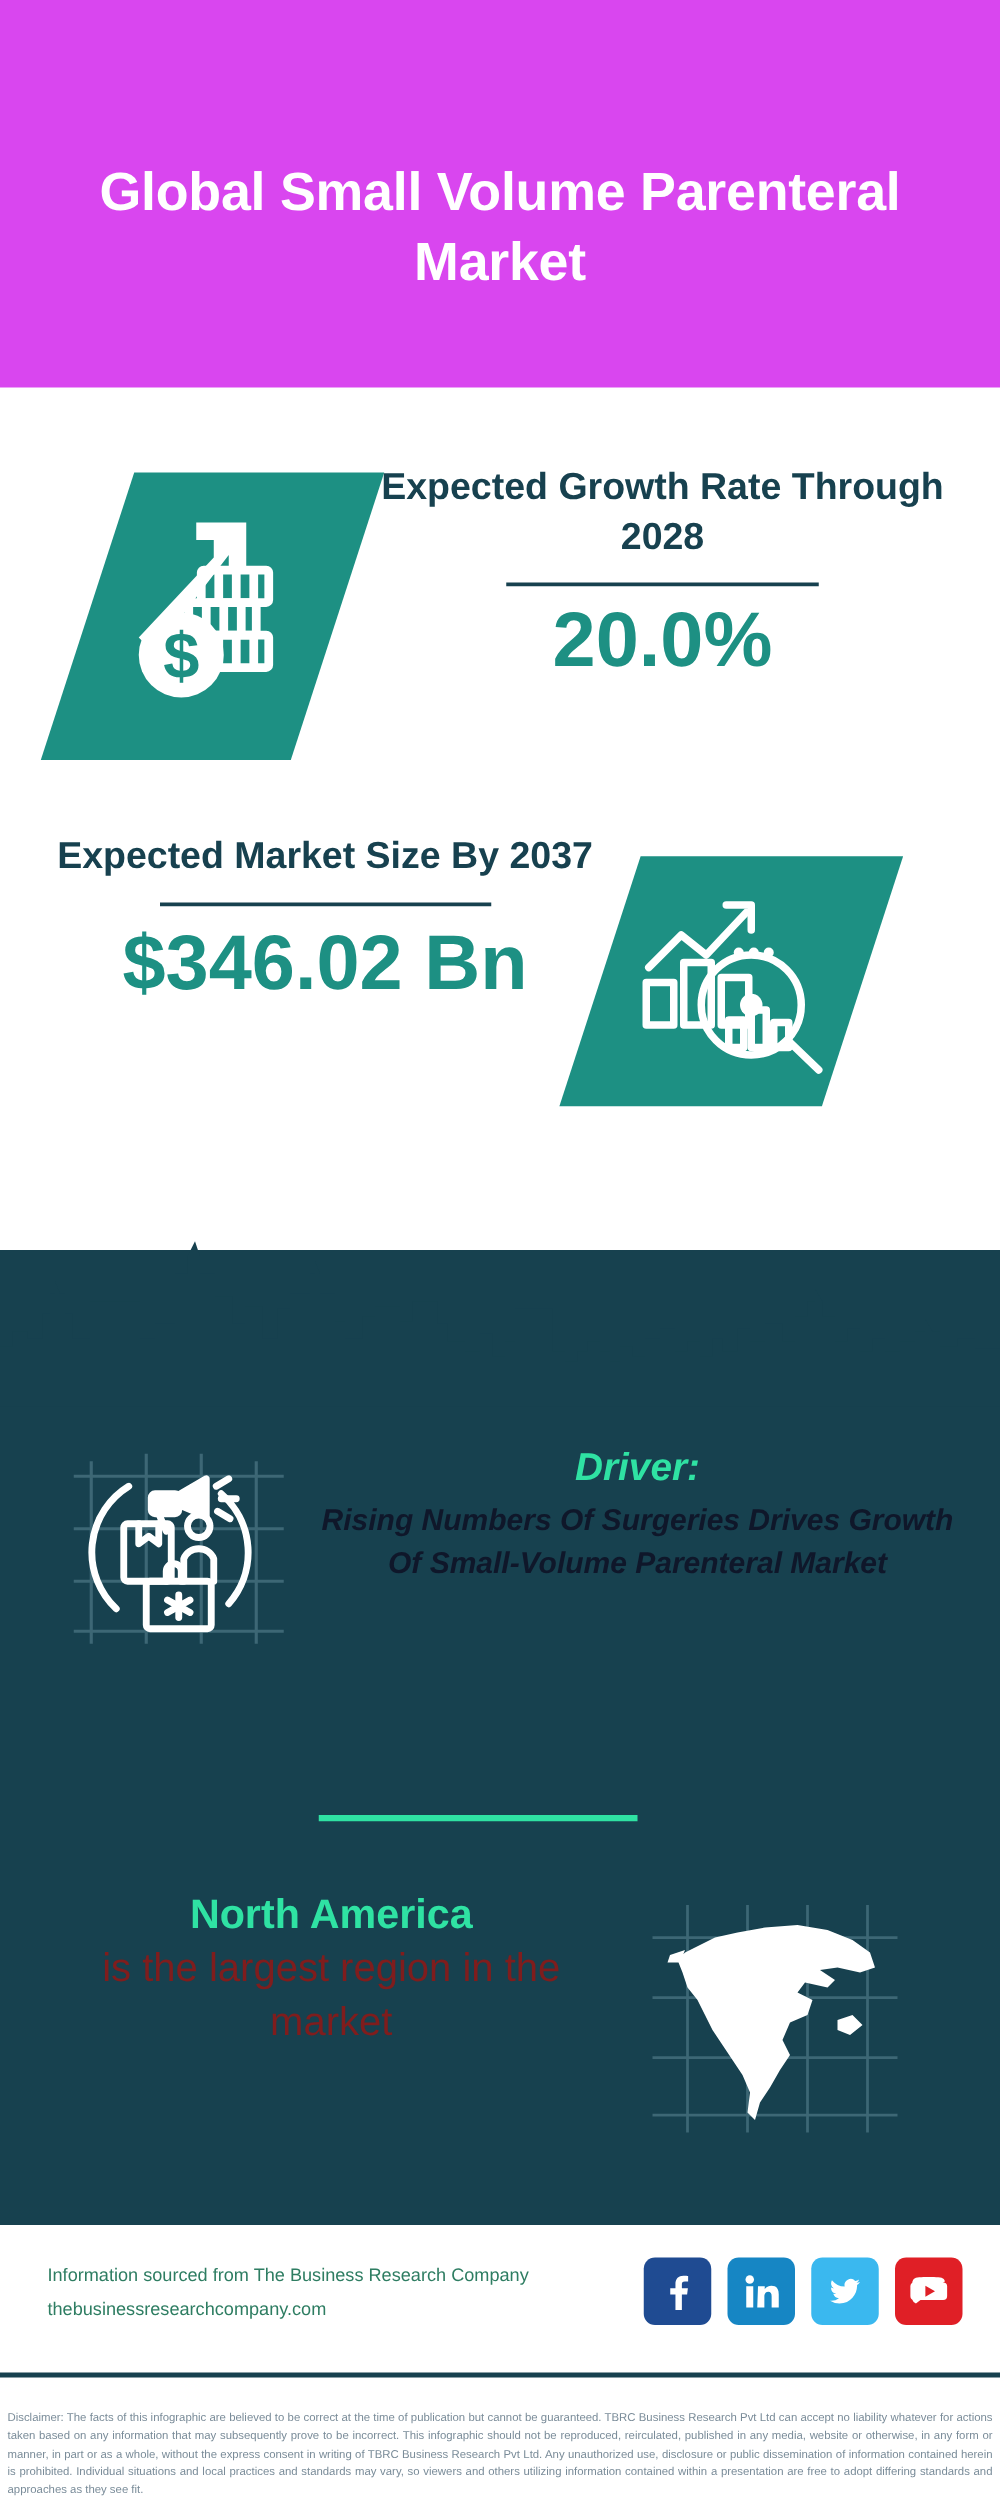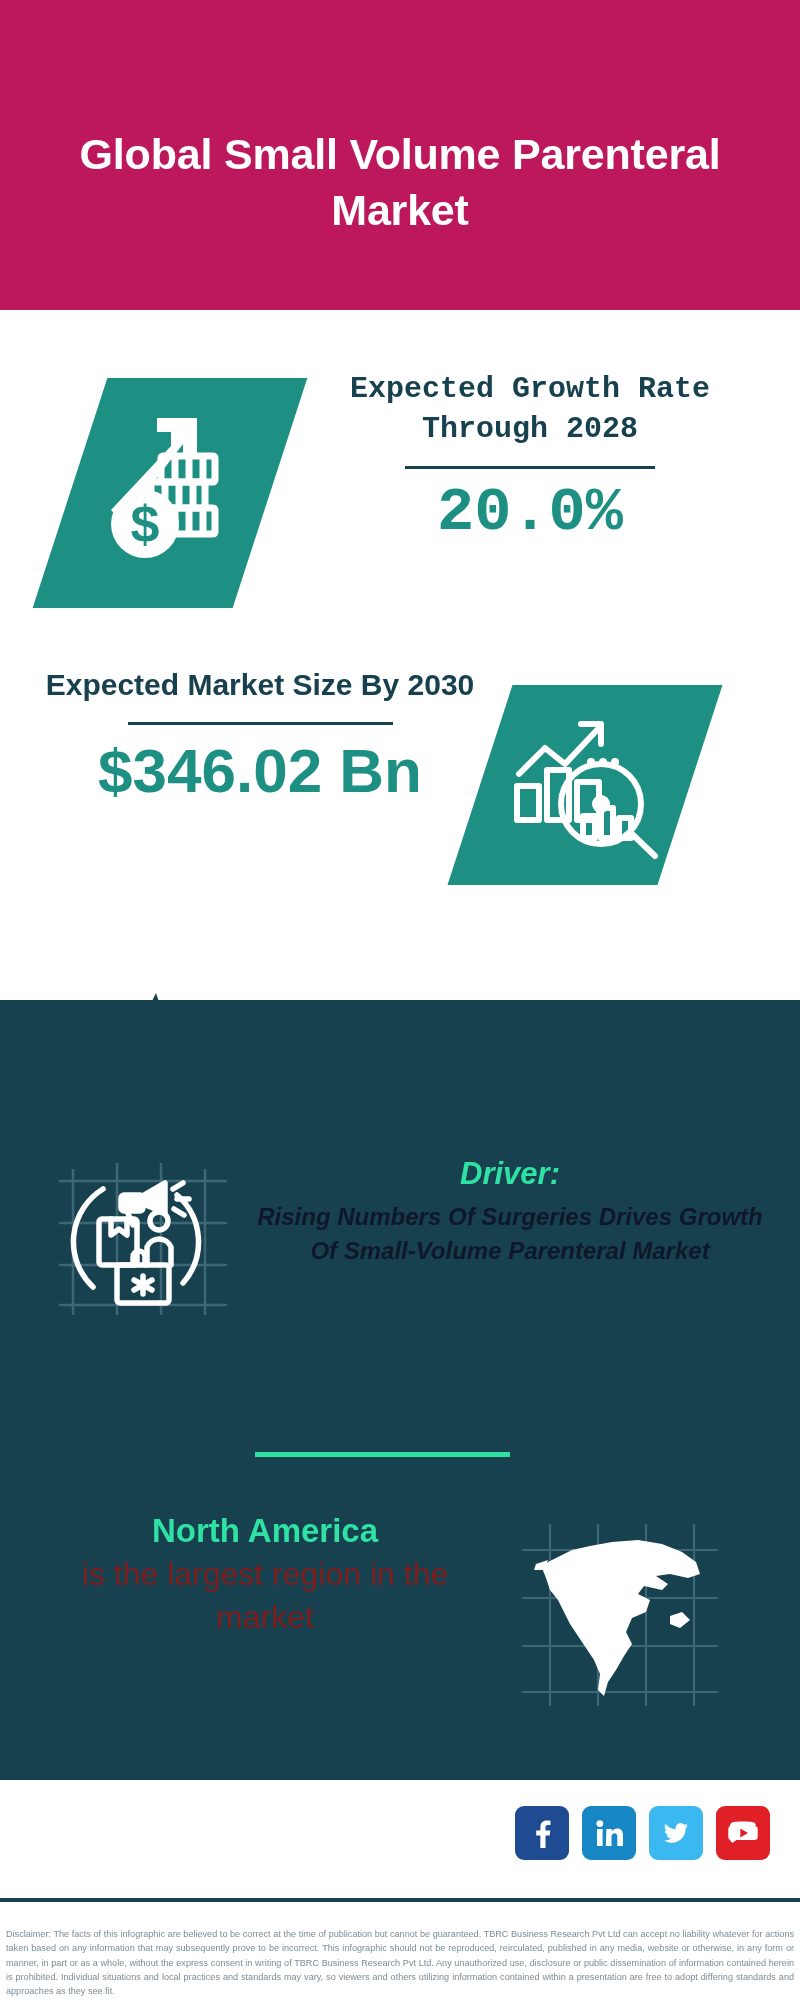--- a/index.html
+++ b/index.html
@@ -8,42 +8,42 @@
     font-family:"Liberation Sans", sans-serif;
     background:#ffffff;
     position:relative;
     overflow:hidden;
   }
   .page { width:800px; height:2000px; position:relative; background:#fff; }
 
   
   .header {
     position:absolute; left:0; top:0; width:800px; height:366px;
-    background:#be185d;
+    background:#d946ef;
     display:flex; align-items:center; justify-content:center;
   }
   .header-title {
     color:#ffffff; font-weight:bold; font-size:43px; line-height:1.30;
     text-align:center; letter-spacing:-0.2px; width:660px;
   }
 
   
   .white-zone {
     position:absolute; left:0; top:310px; width:800px; height:700px;
     background:#ffffff;
   }
 
   
   .growth-block { position:absolute; left:0; top:60px; width:800px; height:290px; }
   .para-badge {
     position:absolute; background:#1d9083;
     transform:skewX(-18deg);
   }
   .growth-badge { left:70px; top:8px; width:200px; height:230px; }
-  .growth-text { position:absolute; left:300px; top:0px; width:460px; text-align:center;font-family:Liberation Mono, monospace; }
+  .growth-text { position:absolute; left:300px; top:0px; width:460px; text-align:center; }
   .kpi-label {
     color:#17414f; font-weight:bold; font-size:30px; line-height:1.33;
   }
   .kpi-rule {
     width:250px; height:3px; background:#17414f; margin:16px auto 10px auto;
   }
   .kpi-value {
     color:#1d9083; font-weight:bold; font-size:62px; line-height:1.1;
   }
 
@@ -207,21 +207,21 @@
             <rect x="114" y="110" width="12" height="20"></rect>
           </g>
           <g fill="#ffffff">
             <circle cx="86" cy="54" r="4"></circle>
             <circle cx="98" cy="54" r="4"></circle>
             <circle cx="110" cy="54" r="4"></circle>
           </g>
         </svg>
       </div>
       <div class="size-text">
-        <div class="kpi-label">Expected Market Size By 2030</div>
+        <div class="kpi-label">Expected Market Size By 2037</div>
         <div class="size-rule"></div>
         <div class="kpi-value">$346.02 Bn</div>
       </div>
     </div>
   </div>
 
   <div class="dark-zone"></div>
 
   <div class="skyline">
     <svg width="800" height="140" viewBox="0 0 800 140" preserveAspectRatio="none">
@@ -310,20 +310,24 @@
           L112 98 L106 112 L112 124 L104 136 L96 150 L88 162 L84 176 L78 170
           L80 154 L74 140 L66 128 L58 116 L50 104 L44 92 L38 80 L30 70 L26 58
           L22 48 L28 42 Z
           M16 44 L28 40 L24 50 L14 50 Z
           M150 96 L162 92 L170 100 L160 108 L150 104 Z"></path>
       </svg>
     </div>
   </div>
 
   <div class="footer">
+    <div class="footer-src">
+      <div>Information sourced from The Business Research Company</div>
+      <div>thebusinessresearchcompany.com</div>
+    </div>
     <div class="social-row">
       <div class="social s-fb">
         <svg width="30" height="30" viewBox="0 0 30 30">
           <path fill="#ffffff" d="M18.5 30V17.5h4.2l.6-4.9h-4.8V9.5c0-1.4.4-2.4 2.4-2.4h2.6V2.7c-.45-.06-2-.2-3.8-.2-3.76 0-6.34 2.3-6.34 6.52v3.6H9.2v4.9h4.16V30z"></path>
         </svg>
       </div>
       <div class="social s-li">
         <svg width="30" height="30" viewBox="0 0 30 30">
           <g fill="#ffffff">
             <rect x="3" y="11" width="5.6" height="17"></rect>

